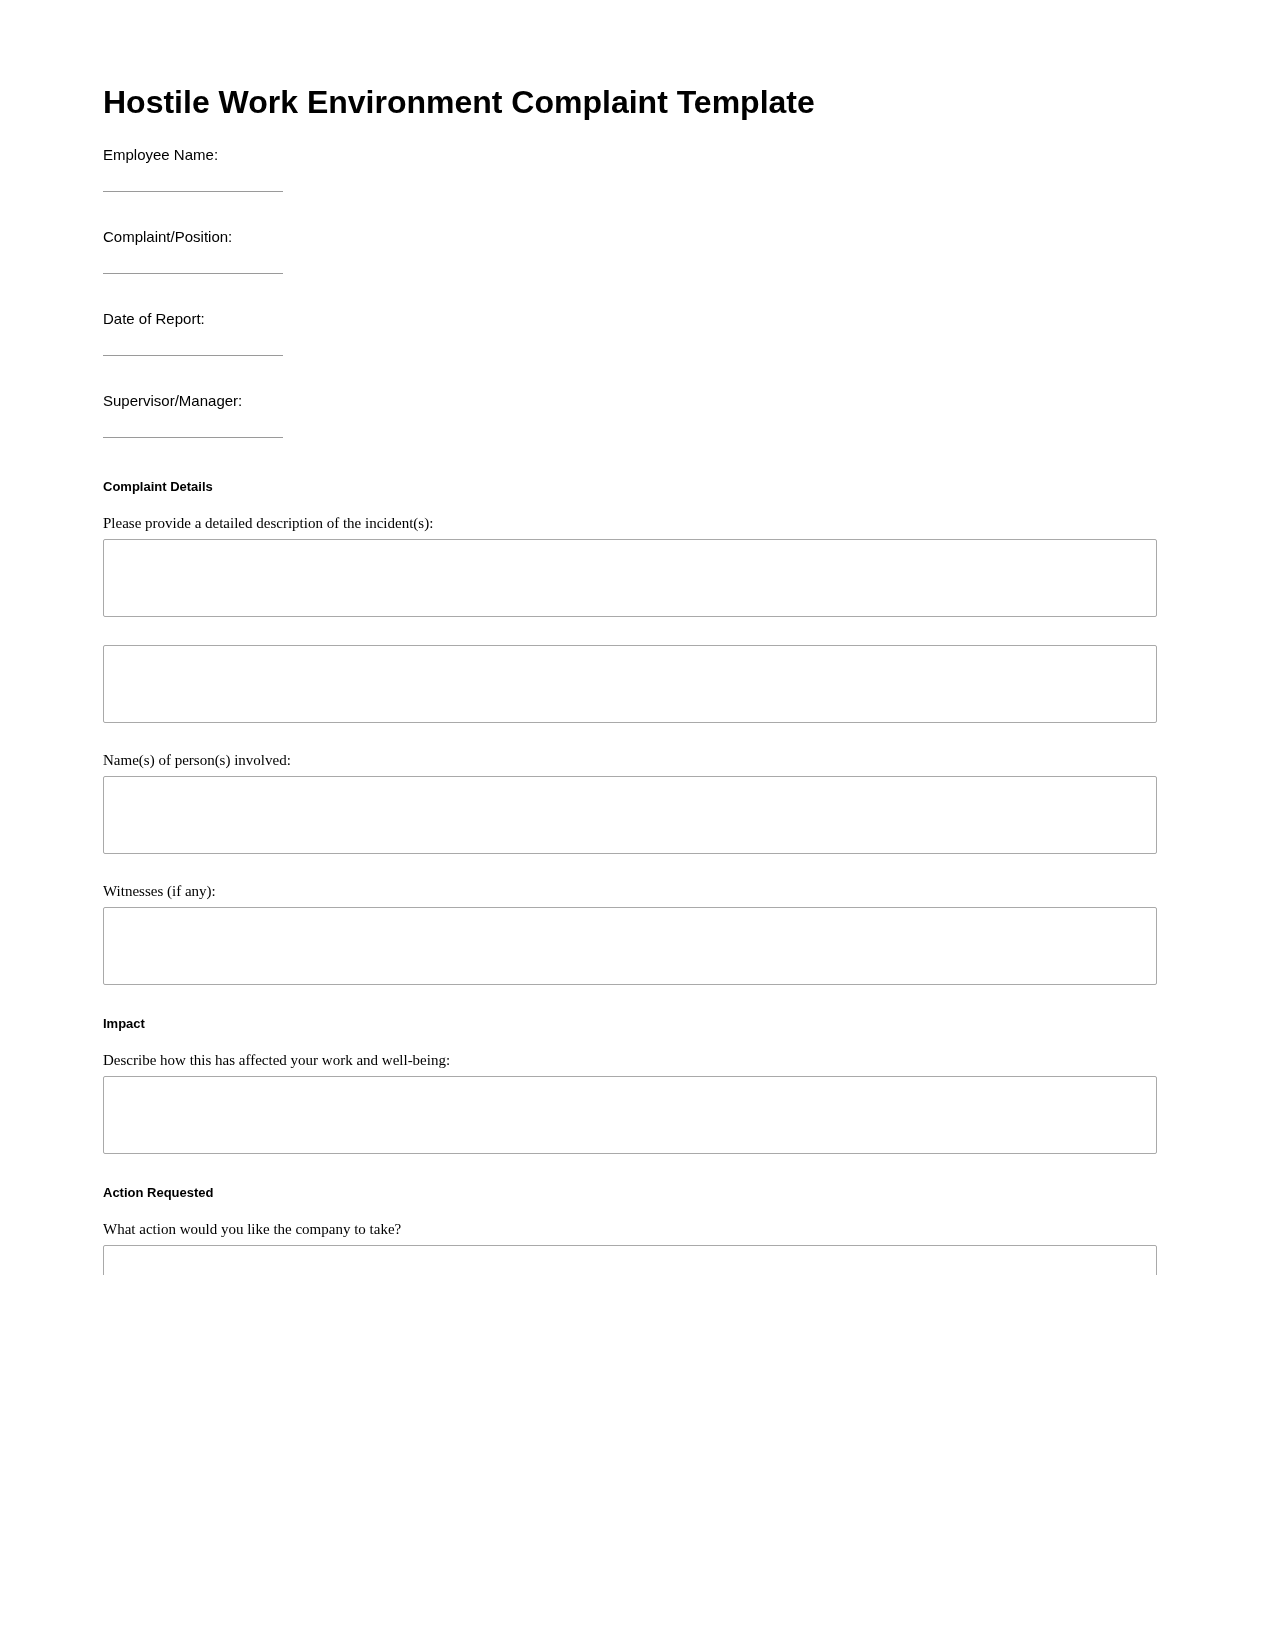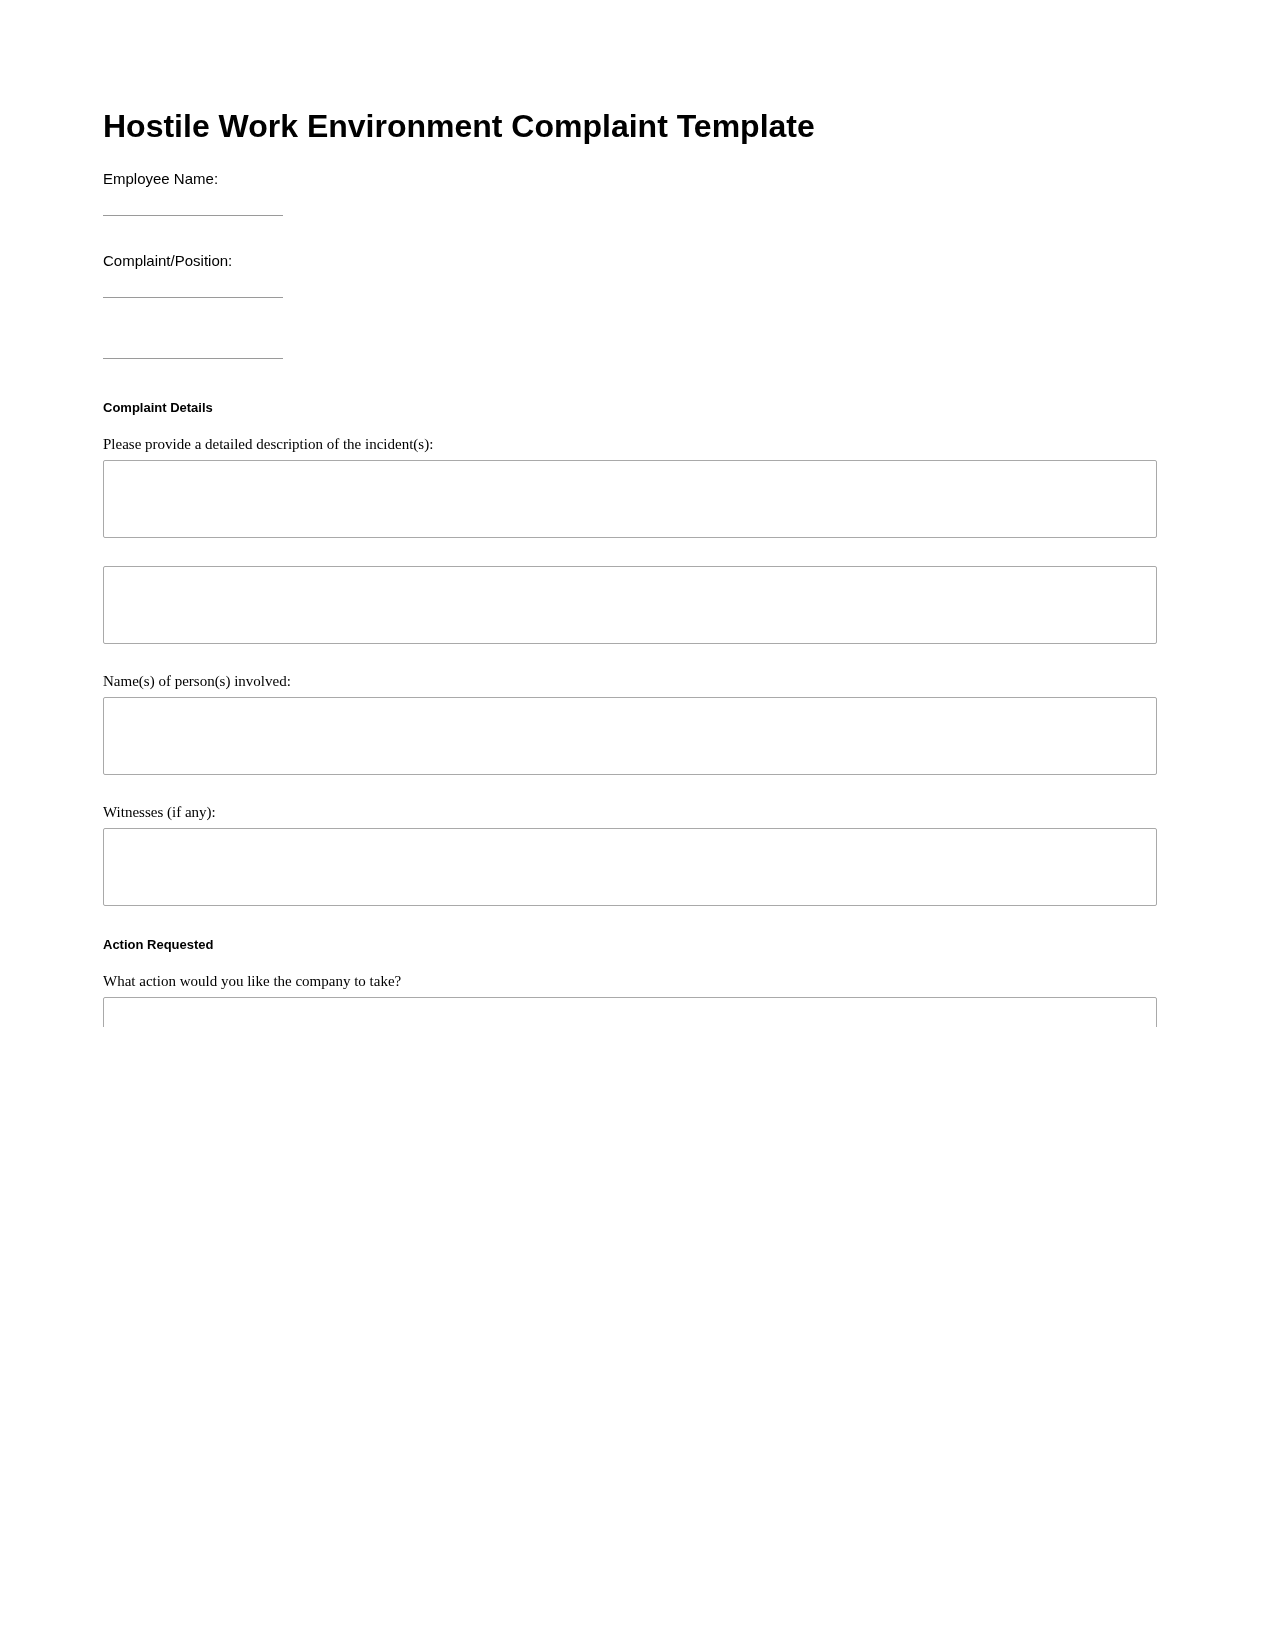--- a/index.html
+++ b/index.html
@@ -10,21 +10,21 @@
   body {
     width: 1263px;
     height: 1630px;
     overflow: hidden;
     font-family: "Liberation Sans", sans-serif;
     color: #000000;
   }
   .page {
     width: 1054px;
     margin-left: 103px;
-    padding-top: 108px;
+    padding-top: 84px;
   }
   .doc-title {
     font-size: 32px;
     line-height: 37px;
     font-weight: bold;
     margin: 0 0 25px 0;
   }
   .intro-fields {
     margin-bottom: 38px;
   }
@@ -102,20 +102,25 @@
   <div class="intro-fields">
     <div class="field">
       <div class="field-label">Employee Name:</div>
       <input type="text" class="line-input" value="" style="">
     </div>
     <div class="field">
       <div class="field-label">Complaint/Position:</div>
       <input type="text" class="line-input" value="" style="">
     </div>
     <div class="field">
+      <div class="field-label">Date of Report:</div>
+      <input type="text" class="line-input" value="" style="">
+    </div>
+    <div class="field">
+      <div class="field-label">Supervisor/Manager:</div>
       <input type="text" class="line-input" value="" style="">
     </div>
   </div>
 
   <div class="section">
     <h3 class="section-heading">Complaint Details</h3>
 
     <div class="question">
       <div class="question-label">Please provide a detailed description of the incident(s):</div>
       <textarea class="box-input" style=""></textarea>
@@ -129,20 +134,28 @@
       <div class="question-label">Name(s) of person(s) involved:</div>
       <textarea class="box-input" style=""></textarea>
     </div>
 
     <div class="question">
       <div class="question-label">Witnesses (if any):</div>
       <textarea class="box-input" style=""></textarea>
     </div>
   </div>
 
+  <div class="section">
+    <h3 class="section-heading">Impact</h3>
+
+    <div class="question">
+      <div class="question-label">Describe how this has affected your work and well-being:</div>
+      <textarea class="box-input" style=""></textarea>
+    </div>
+  </div>
 
   <div class="section">
     <h3 class="section-heading">Action Requested</h3>
 
     <div class="question last">
       <div class="question-label">What action would you like the company to take?</div>
       <div class="clip">
         <textarea class="box-input" style=""></textarea>
       </div>
     </div>

